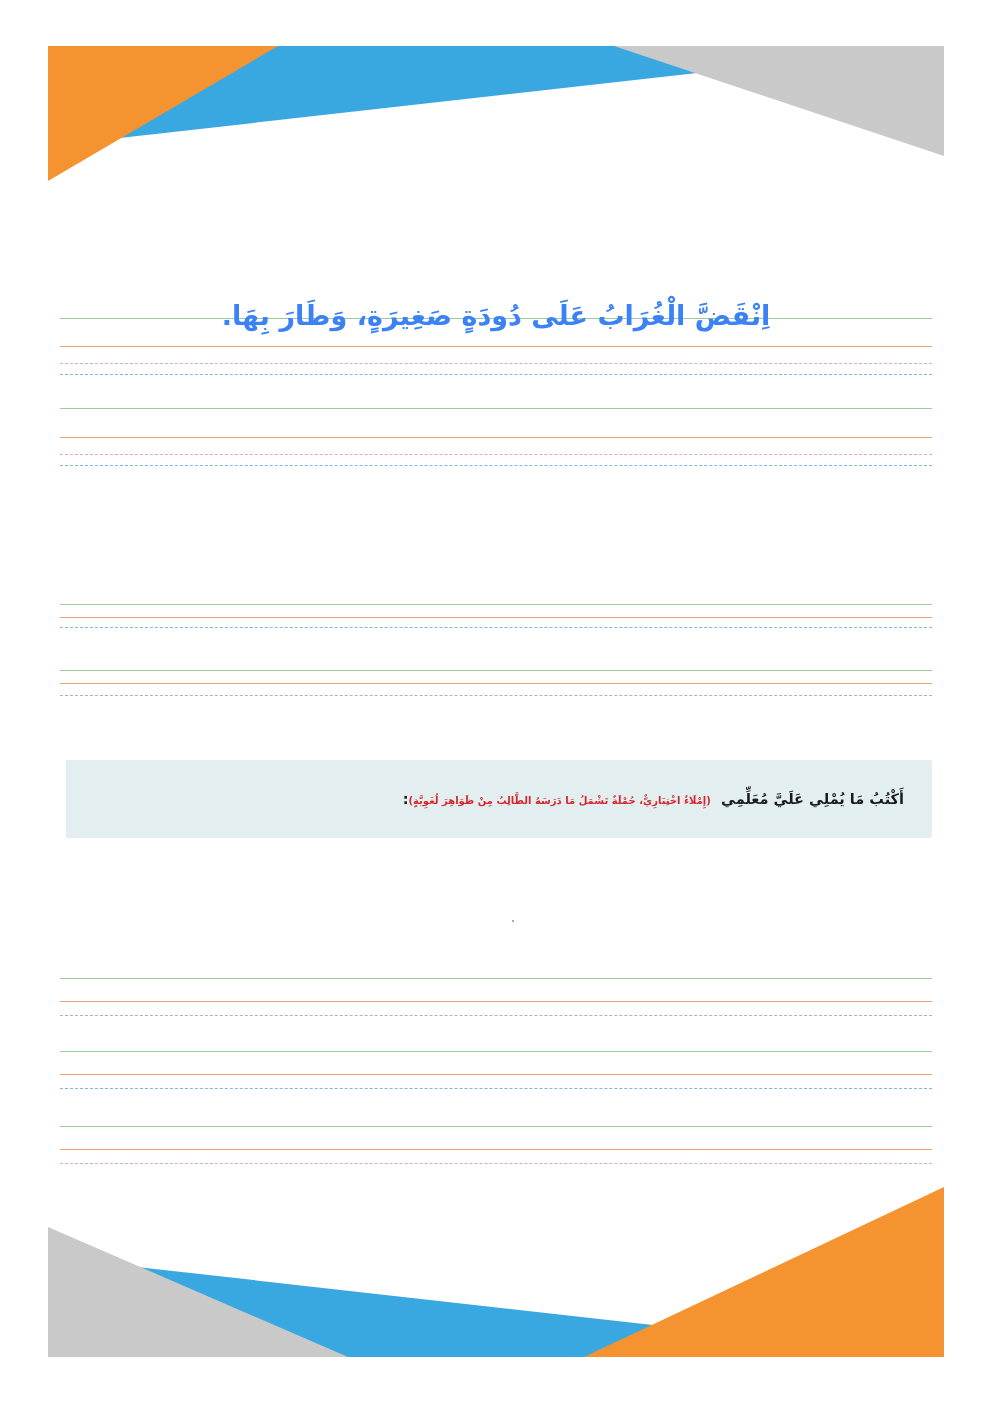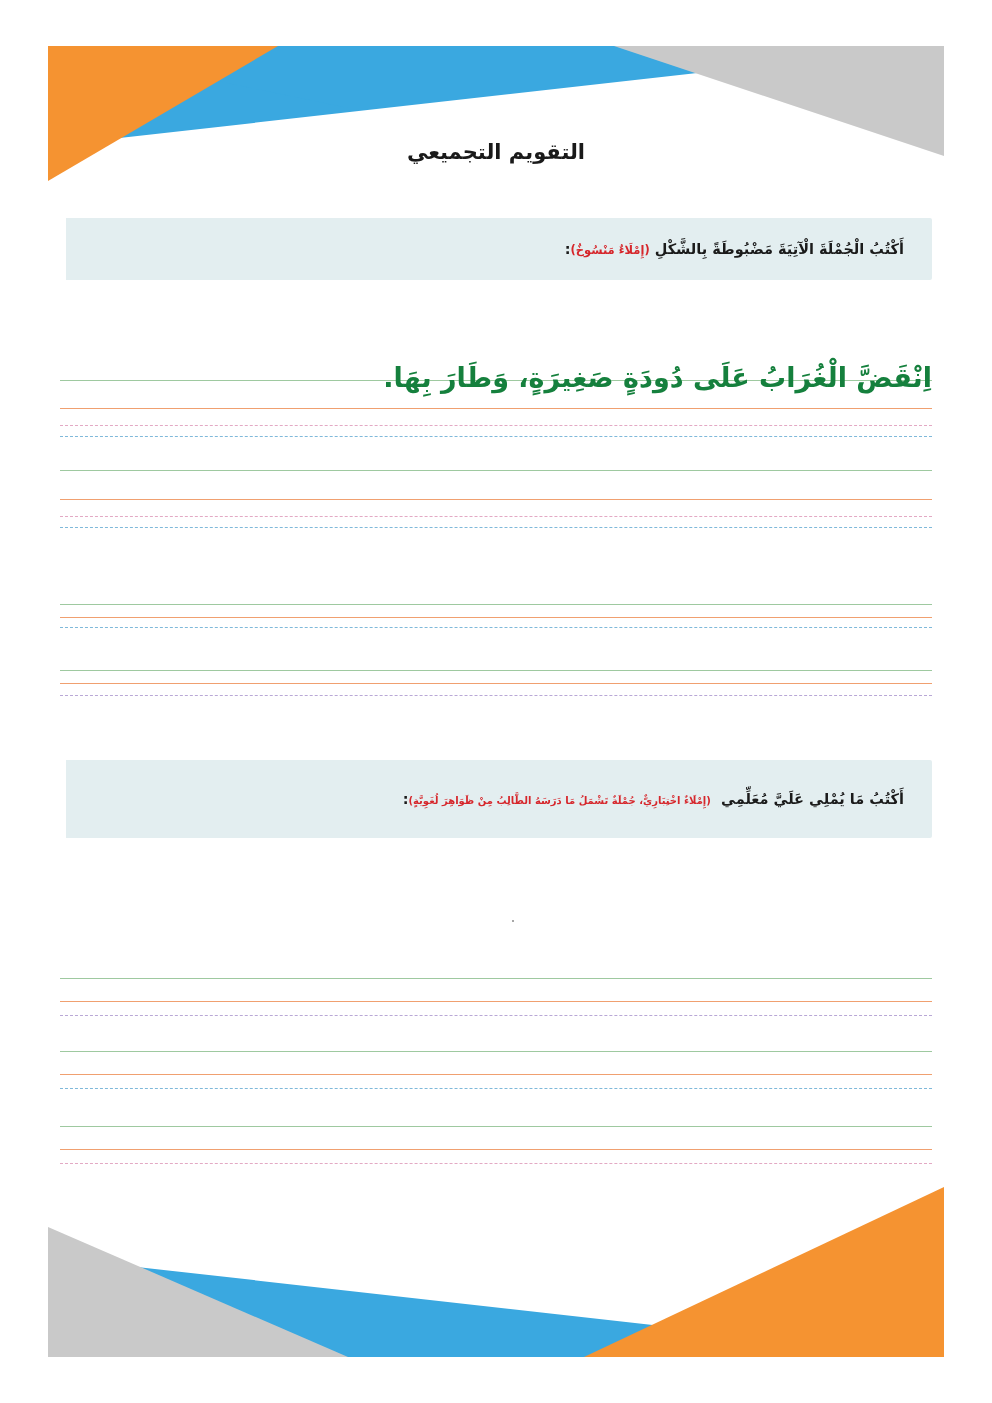--- a/index.html
+++ b/index.html
@@ -175,23 +175,24 @@
   }
   .rline.green  { border-top: 1px solid #9ec9a0; }
   .rline.orange { border-top: 1px solid #f0a070; }
   .rline.pink   { border-top: 1px dashed #e3a9c4; }
   .rline.blue   { border-top: 1px dashed #7fb9da; }
   .rline.purple { border-top: 1px dashed #b9a8d6; }
 
   .sentence {
     position: absolute;
     width: 872px;
+    text-align: center;
     font-size: 27px;
     font-weight: bold;
-    color: #15803d;
+    color: #3b82f6;
     direction: rtl;
     z-index: 6;
   }
 
   .dot {
     position: absolute;
     width: 2px;
     height: 2px;
     background: #8a8a8a;
     border-radius: 50%;
@@ -209,29 +210,22 @@
 
 <div class="deco deco-bottom">
   <div class="tri t-blue-bot2"></div>
   <div class="tri t-blue-bot3"></div>
   <div class="tri t-grey-bot"></div>
   <div class="tri t-orange-bot"></div>
 </div>
 
 <div class="page">
 
-  <div class="title">التقويم التجميعي</div>
 
   <div class="section" style="top:218px;">
-    <div class="prompt-box short">
-      <div class="prompt-text">
-        <span>أَكْتُبُ الْجُمْلَةَ الْآتِيَةَ مَضْبُوطَةً بِالشَّكْلِ</span>
-        <span class="prompt-note">(إِمْلَاءٌ مَنْسُوخٌ)</span><span>:</span>
-      </div>
-    </div>
 
     <div class="rules" style="height:260px;">
 
       <div class="rline green" style="top:100px;"></div>
       <div class="rline orange" style="top:128px;"></div>
       <div class="rline pink" style="top:145px;"></div>
       <div class="rline blue" style="top:156px;"></div>
 
       <div class="sentence" style="top:82px;">اِنْقَضَّ الْغُرَابُ عَلَى دُودَةٍ صَغِيرَةٍ، وَطَارَ بِهَا.</div>
 

